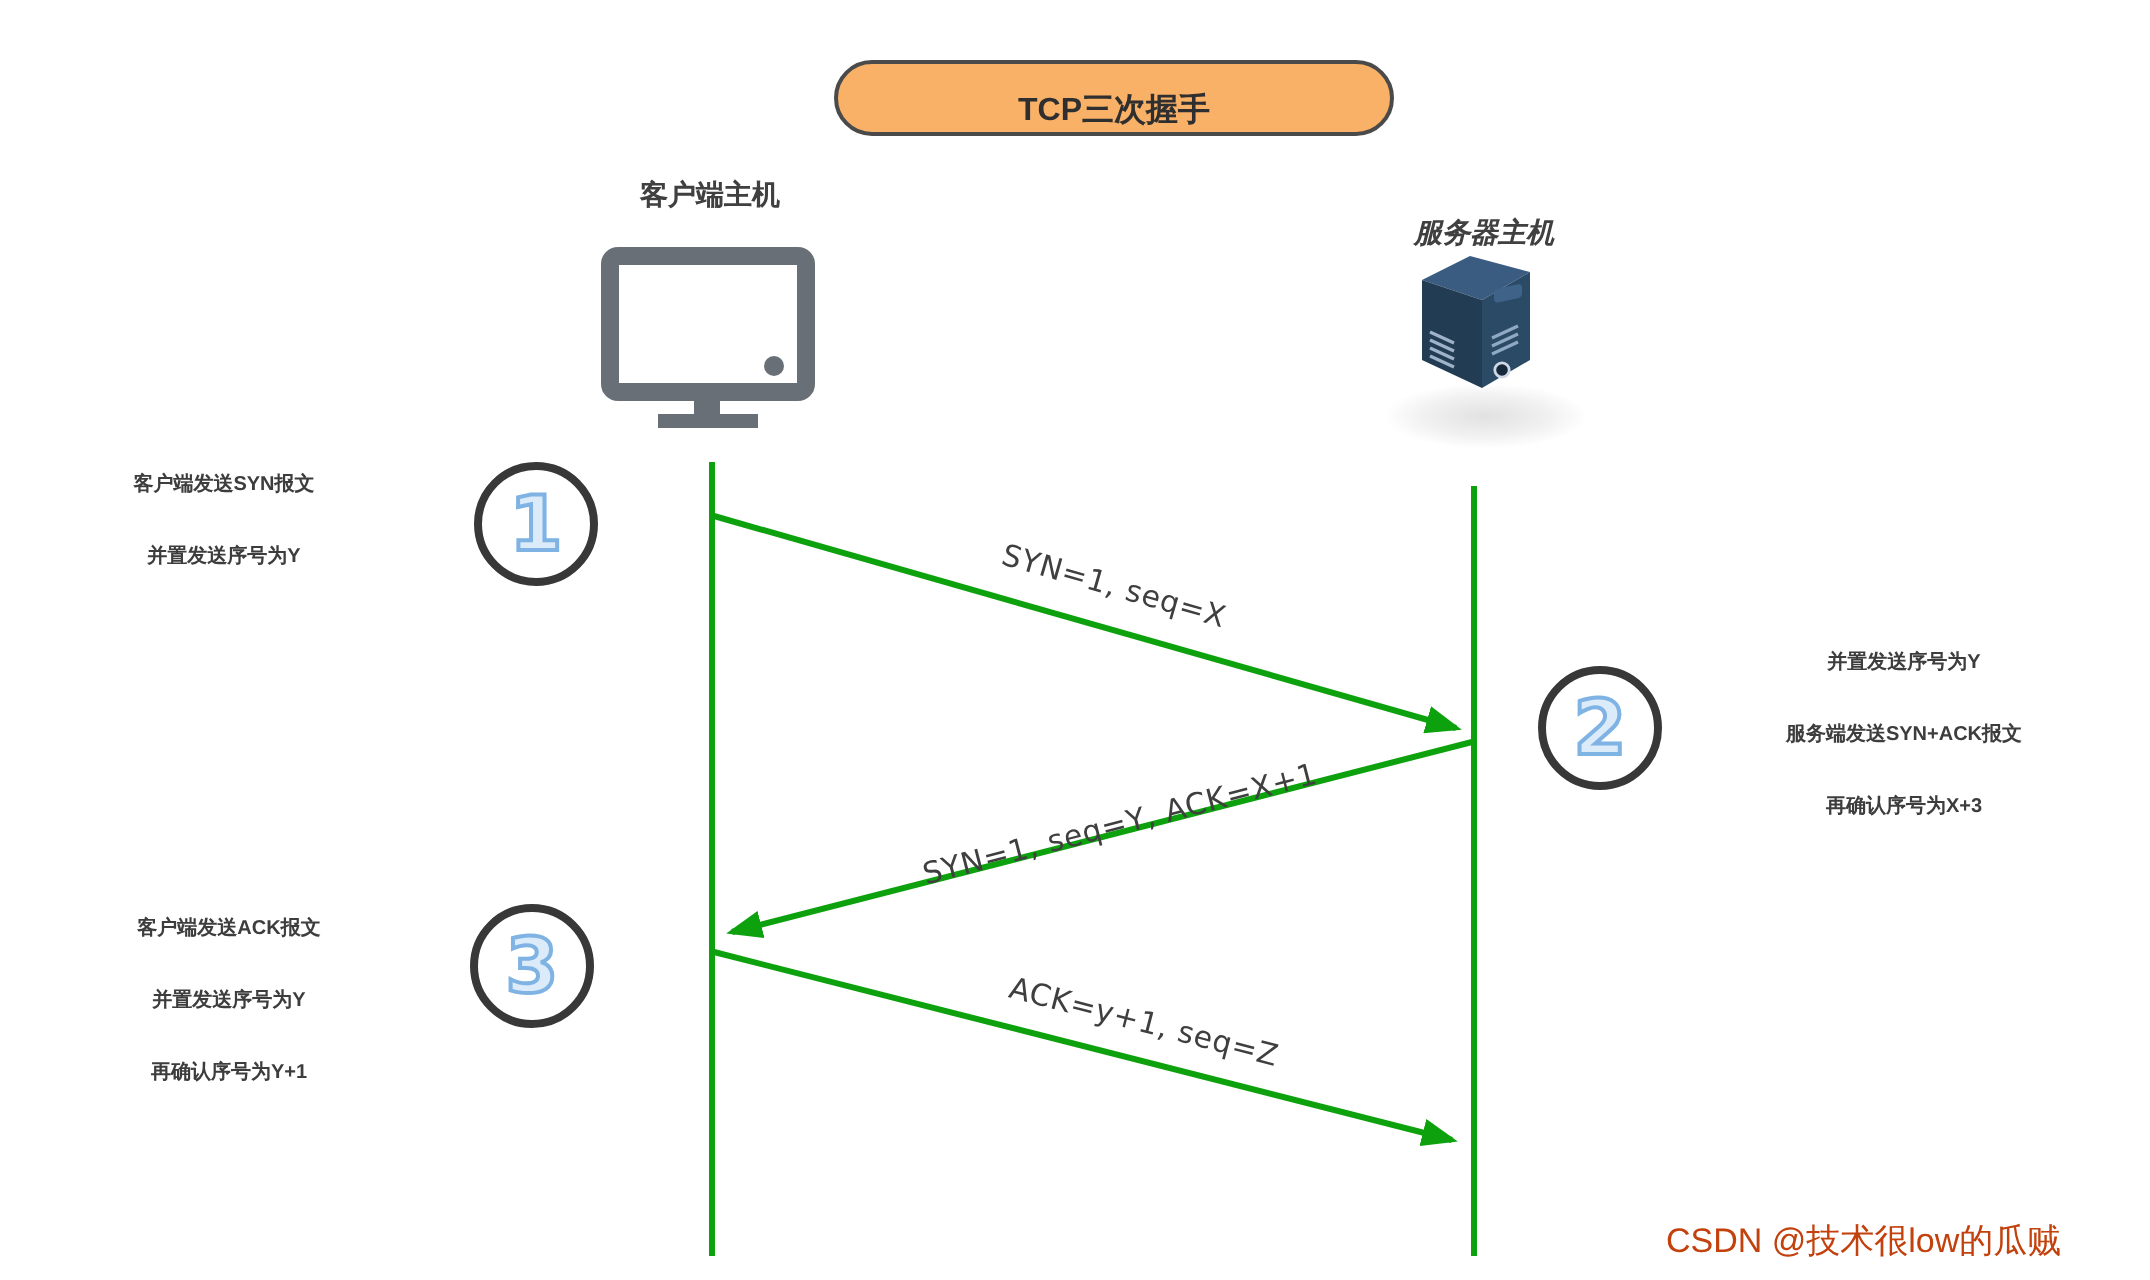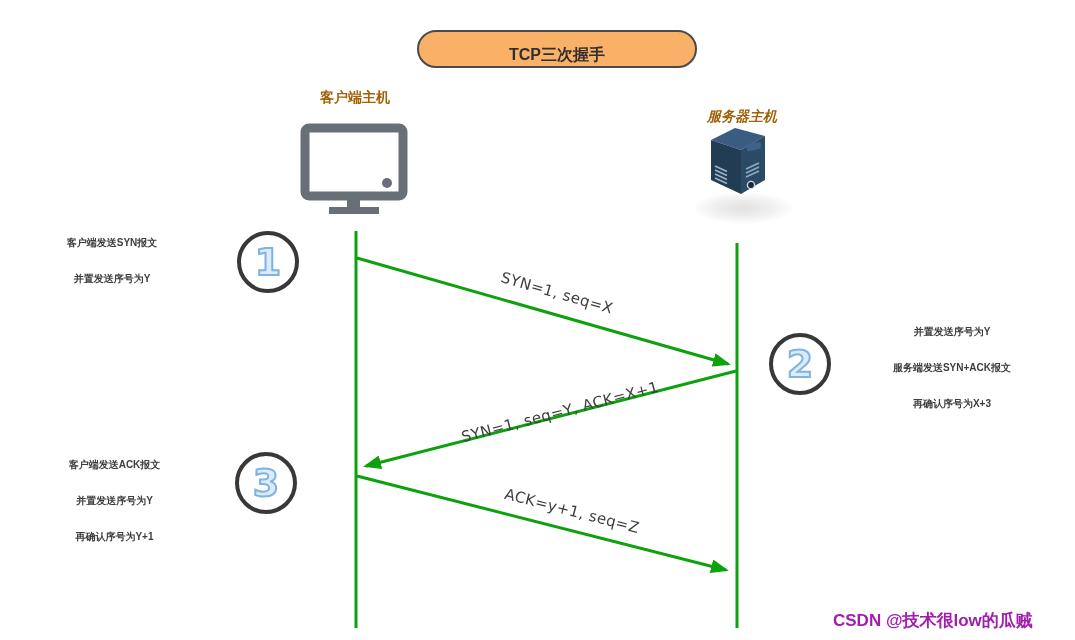--- a/index.html
+++ b/index.html
@@ -8,21 +8,21 @@
     font-family:"Liberation Sans", sans-serif;color:#3c3c3c;
   }
   
   .title-pill{
     position:absolute;left:417px;top:30px;width:280px;height:38px;
     background:#f9b168;border:2.5px solid #4a4a4a;border-radius:20px;
     display:flex;align-items:flex-end;justify-content:center;
     font-size:16px;font-weight:bold;color:#2f2f2f;box-sizing:border-box;
   }
   
-  .actor-label{position:absolute;width:140px;text-align:center;font-size:14px;font-weight:bold;color:#a16207;}
+  .actor-label{position:absolute;width:140px;text-align:center;font-size:14px;font-weight:bold;color:#404040;}
   .actor-label.client{left:285px;top:89px;}
   .actor-label.server{left:672px;top:108px;font-style:italic;}
   
   .monitor-icon{position:absolute;left:300px;top:123px;}
   .server-icon{position:absolute;left:703px;top:122px;}
   .server-shadow{
     position:absolute;left:693px;top:192px;width:100px;height:32px;
     background:radial-gradient(ellipse at center, rgba(120,120,120,0.22) 0%, rgba(120,120,120,0.10) 45%, rgba(120,120,120,0) 72%);
   }
   
@@ -48,21 +48,21 @@
   .note-right{left:852px;top:325px;width:200px;}
   
   .msg{
     position:absolute;white-space:nowrap;font-size:15px;color:#3f3f3f;
     font-family:"DejaVu Sans", sans-serif;letter-spacing:0.4px;
   }
   .msg-1{left:557px;top:293px;transform:translate(-50%,-50%) rotate(16deg);}
   .msg-2{left:560px;top:412px;transform:translate(-50%,-50%) rotate(-14.5deg);}
   .msg-3{left:572px;top:511px;transform:translate(-50%,-50%) rotate(14.5deg);}
   
-  .watermark{position:absolute;left:833px;top:609px;font-size:17px;color:#a21caf;font-weight:bold;}
+  .watermark{position:absolute;left:833px;top:609px;font-size:17px;color:#c2410c;font-weight:normal;}
 </style>
 </head>
 <body>
 
 <div class="canvas">
 
   <div class="title-pill">
     <span>TCP三次握手</span>
   </div>
 

